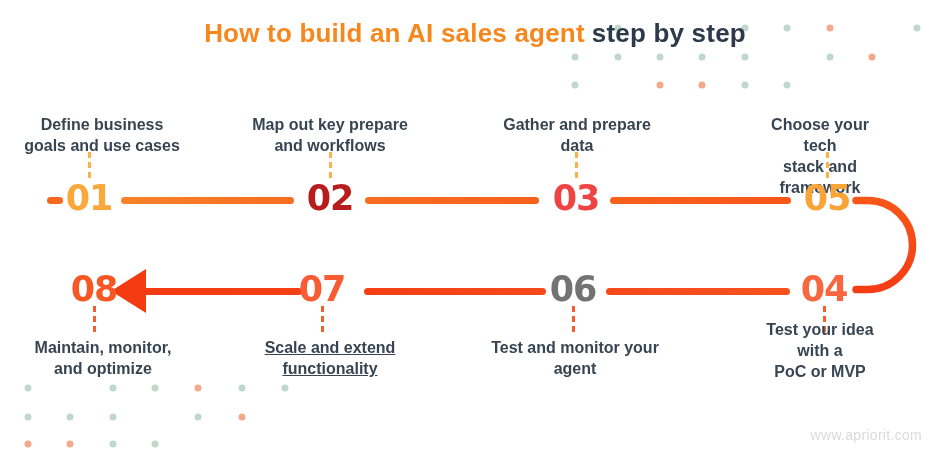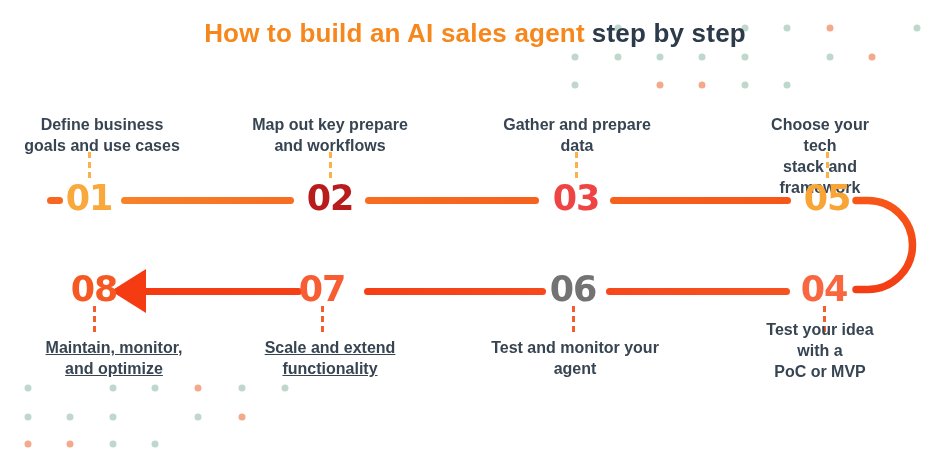--- a/index.html
+++ b/index.html
@@ -65,21 +65,21 @@
   .dashline.bot{border-left-color:#f45e2e;}
   
   .s1 .num{left:89px;top:181px;}   .s1 .label{left:102px;top:114px;} .s1 .dashline{left:88px;top:152px;}
   .s2 .num{left:330px;top:181px;}  .s2 .label{left:330px;top:114px;} .s2 .dashline{left:329px;top:152px;}
   .s3 .num{left:576px;top:181px;}  .s3 .label{left:577px;top:114px;} .s3 .dashline{left:575px;top:152px;}
   .s4 .num{left:827px;top:181px;}  .s4 .label{left:820px;top:114px;} .s4 .dashline{left:826px;top:152px;}
   
   .s5 .num{left:824px;top:272px;}  .s5 .label{left:820px;top:319px;} .s5 .dashline{left:823px;top:306px;}
   .s6 .num{left:573px;top:272px;}  .s6 .label{left:575px;top:337px;} .s6 .dashline{left:572px;top:306px;}
   .s7 .num{left:322px;top:272px;}  .s7 .label{left:330px;top:337px;text-decoration:underline;} .s7 .dashline{left:321px;top:306px;}
-  .s8 .num{left:94px;top:272px;}   .s8 .label{left:114px;top:337px;text-decoration:underline;} .s8 .dashline{left:93px;top:306px;}
+  .s8 .num{left:94px;top:272px;}   .s8 .label{left:103px;top:337px;} .s8 .dashline{left:93px;top:306px;}
   
   .watermark{
     position:absolute;right:28px;top:427px;
     font-size:14px;color:#dadada;letter-spacing:.3px;z-index:3;
   }
 </style>
 </head>
 <body>
 
 <div class="stage">
@@ -185,14 +185,15 @@
     <div class="label">Scale and extend
 functionality</div>
   </div>
   <div class="step s8">
     <div class="num" style="color: rgb(246, 88, 36);">08</div>
     <div class="dashline bot"></div>
     <div class="label">Maintain, monitor,
 and optimize</div>
   </div>
 
+  <div class="watermark">www.apriorit.com</div>
 
 </div>
 
 </body></html>

